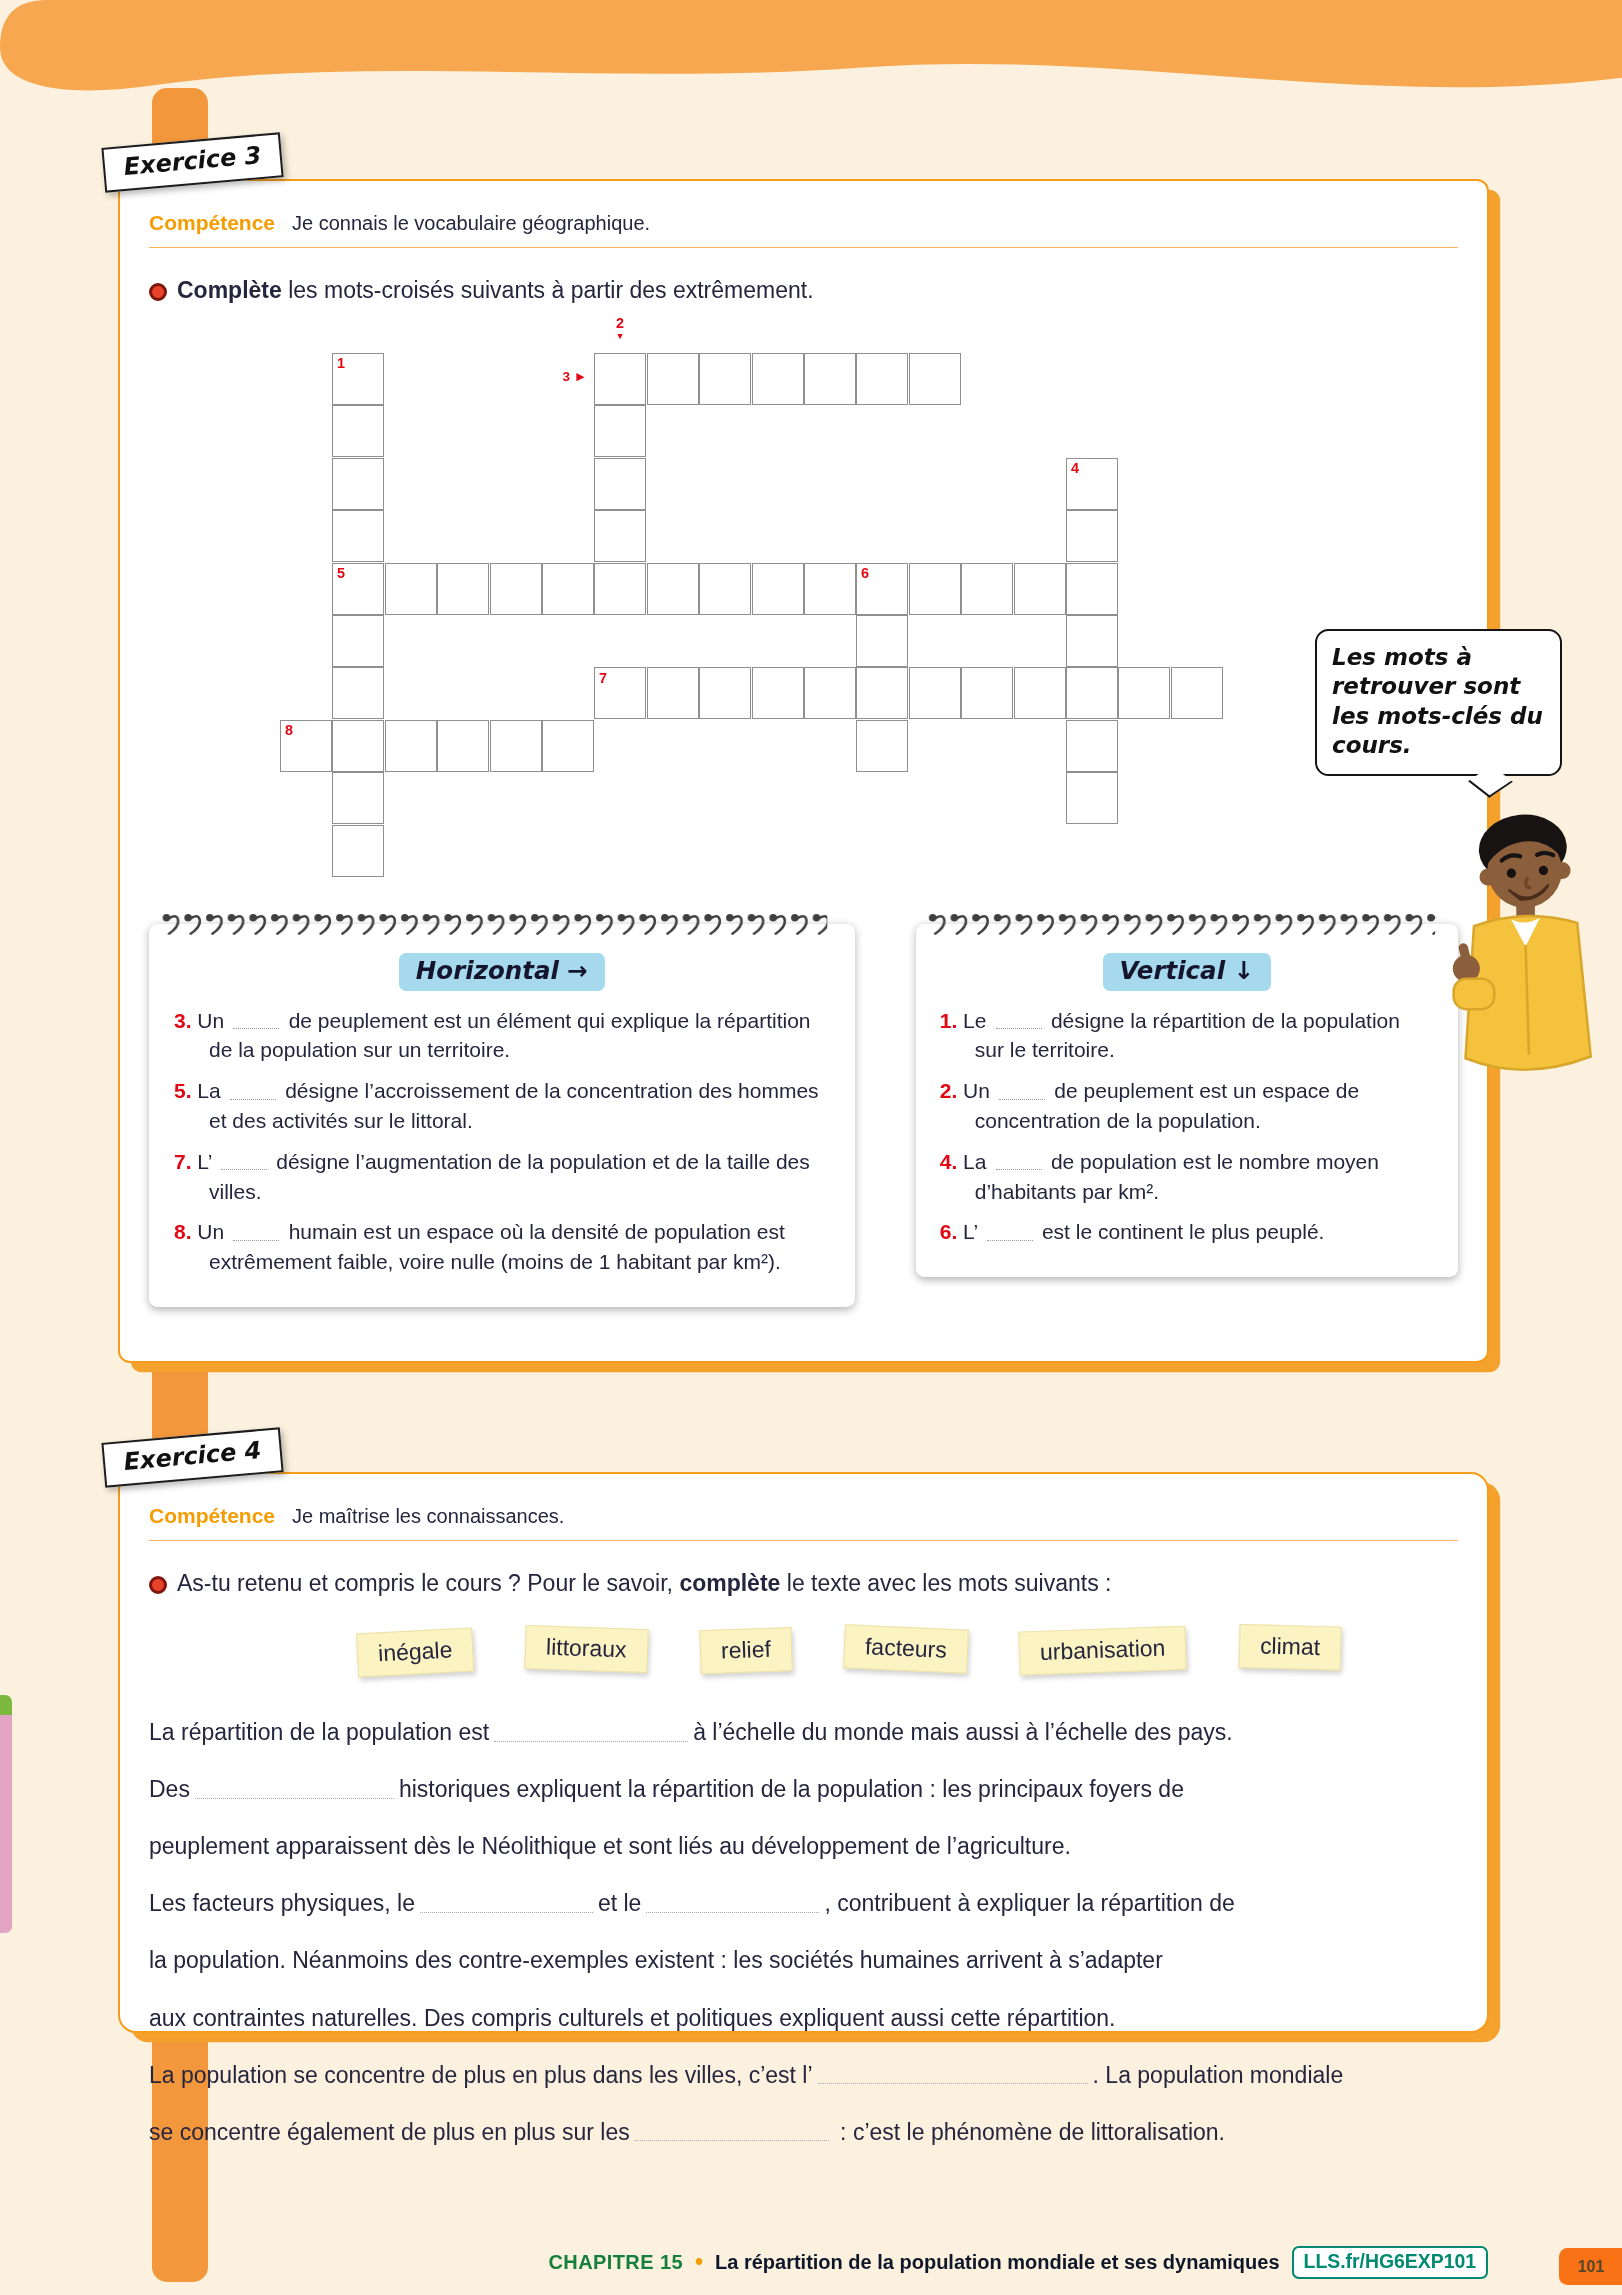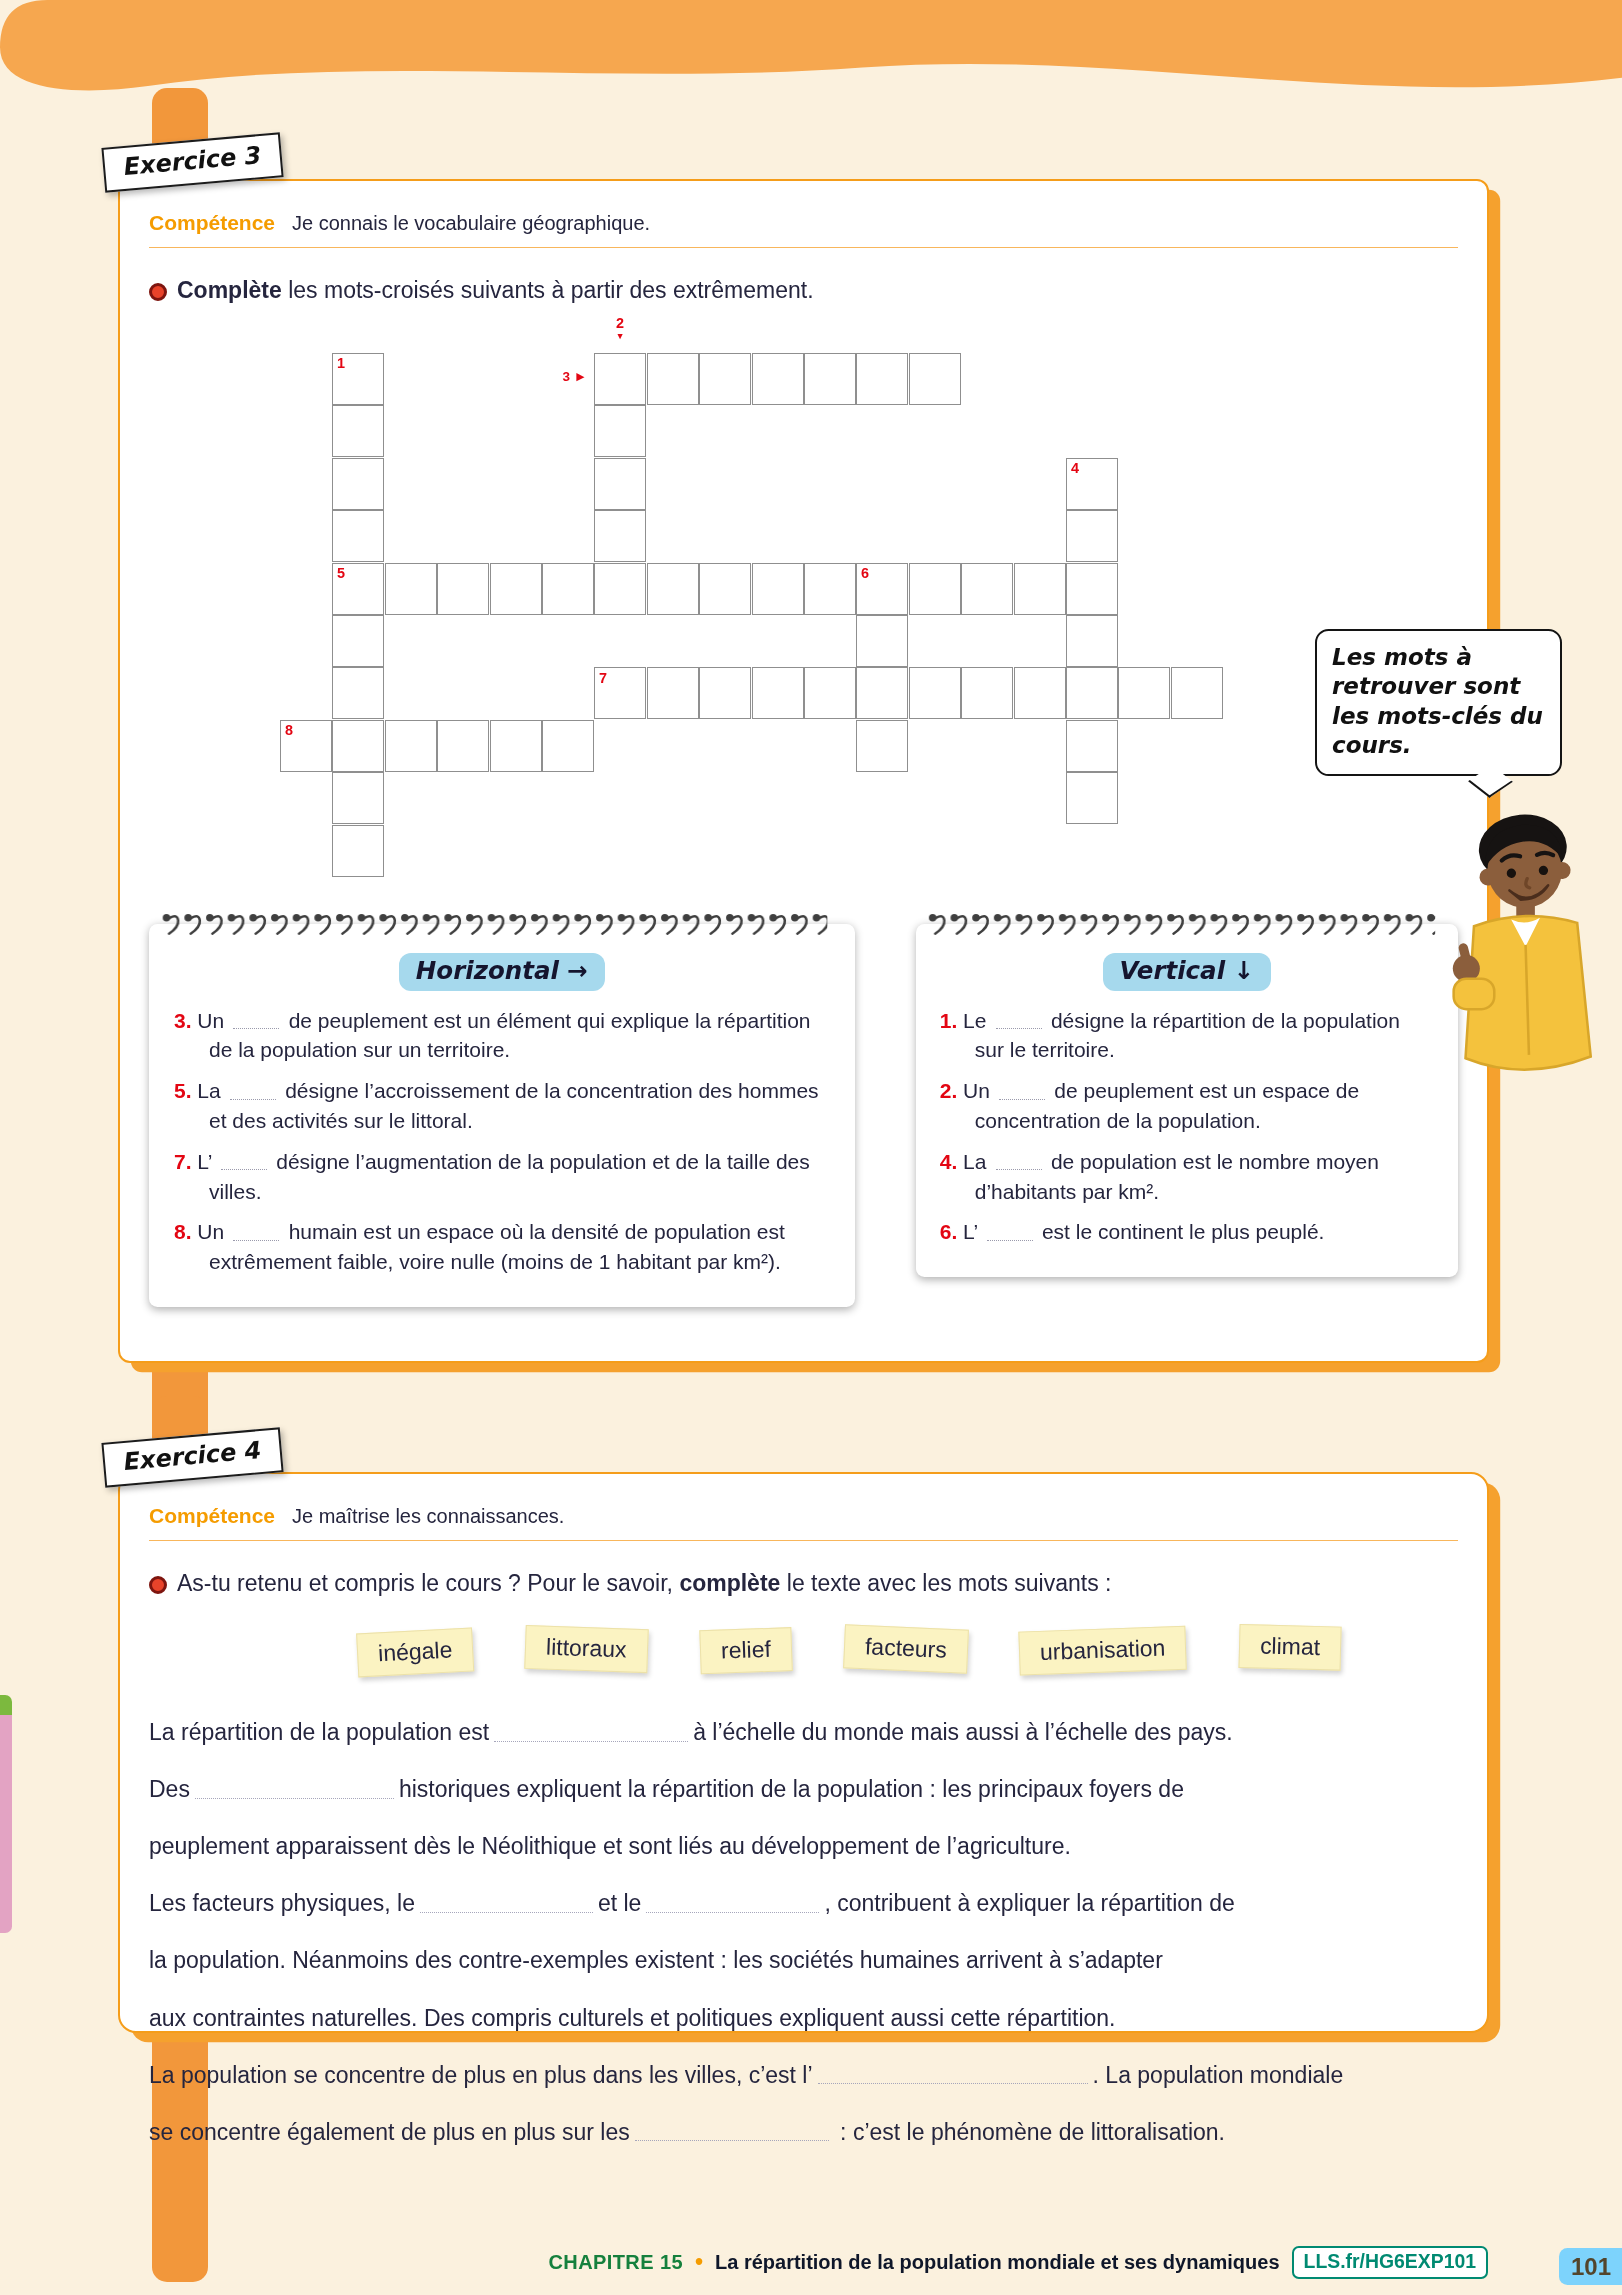--- a/index.html
+++ b/index.html
@@ -43,21 +43,21 @@
   .cw-num-above .cw-arrow{font-size:9.3px;margin-top:1.7px;}
   .cw-num-left{width:42px;text-align:right;font-size:13.5px;}
 
   
   .panels{display:flex;align-items:flex-start;gap:61px;margin:44px 0 0 0;}
   .panel{position:relative;background:#fff;border-radius:8.5px;box-shadow:0 2.5px 8.5px rgba(0,0,0,.30);box-sizing:border-box;}
   .panel-h{width:708px;padding:29px 25px 18.6px;}
   .panel-v{width:544px;padding:29px 24px 18.6px;}
   .spiral{position:absolute;top:-12px;left:6.8px;}
   .panel-title{text-align:center;margin-bottom:15px;}
-  .panel-title span{display:inline-block;background:#A6D9ED;padding:2.5px 17px 6px;border-radius:12px;font:italic 700 24.5px "DejaVu Sans",sans-serif;color:#15152e;}
+  .panel-title span{display:inline-block;background:#A6D9ED;padding:2.5px 17px 6px;border-radius:7px;font:italic 700 24.5px "DejaVu Sans",sans-serif;color:#15152e;}
   .clue{font-size:21px;line-height:1.42;margin-bottom:11px;padding-left:35px;text-indent:-35px;}
   .clue-num{color:#E30613;font-weight:700;}
   .blank{display:inline-block;border-bottom:1.7px dotted #9a9aac;height:15px;vertical-align:-1.7px;}
   .clue-blank{width:46px;margin:0 3.4px;}
 
   
   .bubble{position:absolute;left:1315px;top:629px;width:213px;background:#fff;border:2.5px solid #141414;border-radius:13.5px;padding:12px 15px 13.5px;font:italic 700 23px "DejaVu Sans",sans-serif;line-height:1.28;color:#111;z-index:5;box-sizing:content-box;}
   .bubble::after{content:"";position:absolute;bottom:-21px;right:56px;width:25px;height:25px;background:#fff;border-right:2.5px solid #141414;border-bottom:2.5px solid #141414;transform:rotate(38deg) skewX(-18deg);}
   .character{position:absolute;left:1440px;top:801px;z-index:6;}
 
@@ -75,21 +75,21 @@
   .fill-text{margin-top:46px;font-size:23px;}
   .fill-line{margin-bottom:26px;line-height:1.35;}
   .fill-blank{margin:0 5px;border-bottom:1.7px dotted #a6a6bb;}
 
   
   .footer{position:absolute;left:0;right:0;top:2246px;display:flex;justify-content:flex-end;align-items:center;gap:12px;padding-right:135px;z-index:3;}
   .chapter-label{color:#15803d;font-weight:700;font-size:20px;letter-spacing:0.4px;}
   .dot-sep{color:#F59C00;font-weight:700;font-size:23px;}
   .chapter-title{color:#0f172a;font-weight:700;font-size:20px;}
   .lls-badge{border:2.5px solid #008A72;border-radius:6.8px;padding:1.7px 10px 4.2px;color:#008A72;font-weight:700;background:#fff;font-size:19.4px;}
-  .page-tab{position:absolute;right:0;top:2248px;width:64px;height:37px;background:#7dd3fc;border-radius:8.5px 0 0 8.5px;display:flex;align-items:center;justify-content:center;font-size:24px;font-weight:700;color:#53452c;z-index:3;}
+  .page-tab{position:absolute;right:0;top:2248px;width:64px;height:37px;background:#f97316;border-radius:8.5px 0 0 8.5px;display:flex;align-items:center;justify-content:center;font-size:16px;font-weight:700;color:#53452c;z-index:3;}
 
   
   .sliver{position:absolute;left:0;top:1695px;width:12px;height:238px;border-radius:0 6.8px 6.8px 0;overflow:hidden;z-index:2;}
   .sliver .g{height:20px;background:#7CB93E;}
   .sliver .p{height:218px;background:#E3A3C3;}
 </style>
 </head>
 <body>
 
 <div class="page">

